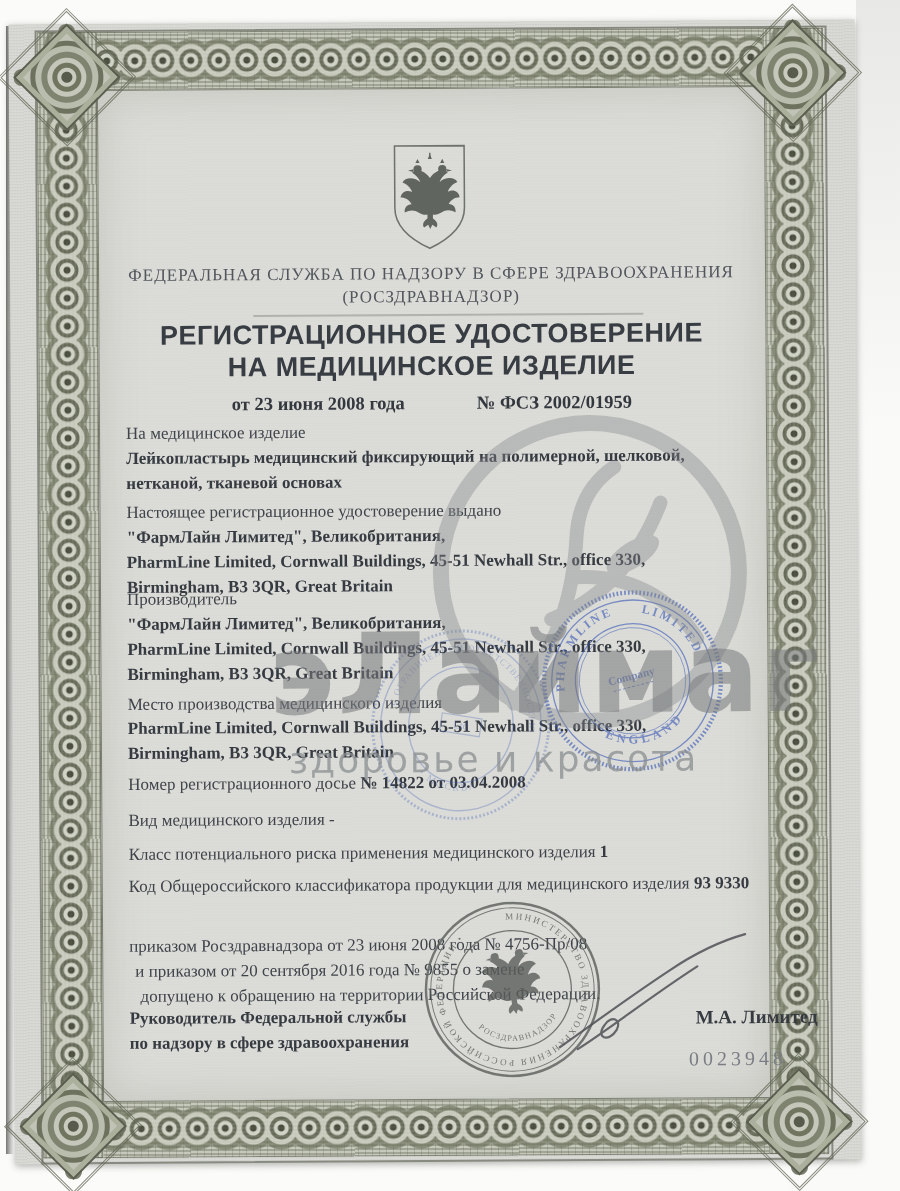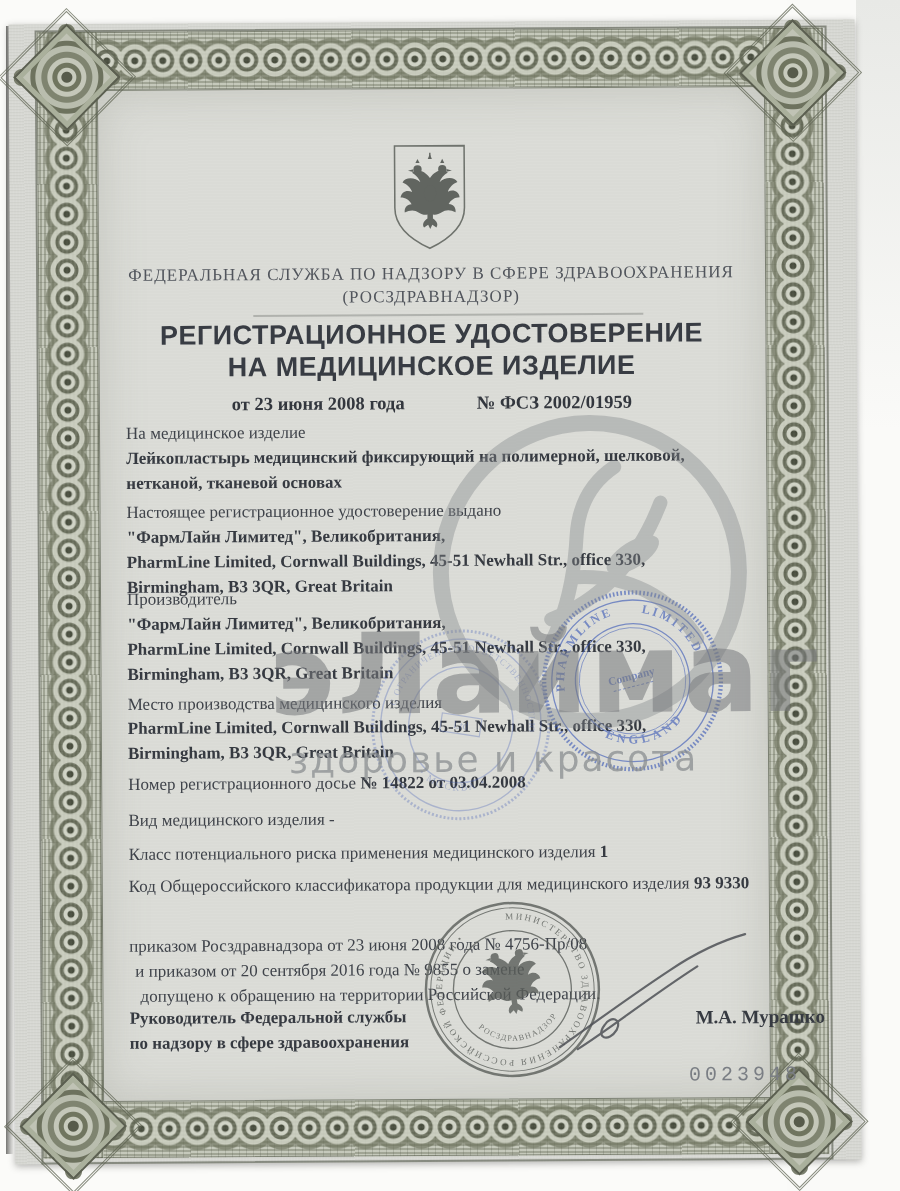--- a/index.html
+++ b/index.html
@@ -68,22 +68,22 @@
   .daterow{display:flex;justify-content:center;gap:72px;font-weight:bold;font-size:18.5px;color:#33373e;}
   .rule{position:absolute;height:2px;background:rgba(80,82,78,.3);z-index:9;}
 
   .stamp{position:absolute;z-index:15;}
   .sig{position:absolute;z-index:16;}
   .wm{position:absolute;z-index:30;pointer-events:none;}
   .wm-brand{font-family:"DejaVu Sans", sans-serif;font-weight:bold;font-size:112px;
     color:rgba(118,121,124,.55);letter-spacing:2px;line-height:1;}
   .wm-tagline{font-family:"DejaVu Sans", sans-serif;font-size:36px;
     color:rgba(138,141,144,.75);letter-spacing:2px;line-height:1;}
-  .serial{font-family:Liberation Mono, monospace;font-size:20px;color:#7a7e84;
-    letter-spacing:4px;margin-top:16px;}
+  .serial{font-family:Liberation Serif, serif;font-size:20px;color:#7a7e84;
+    letter-spacing:4px;}
 </style>
 </head>
 <body>
 
 <div class="page">
   <div class="sheet-behind"></div>
   <div class="scan-edge-left"></div>
   <div class="scan-shadow-bottom"></div>
 
   <div class="scan">
@@ -169,21 +169,21 @@
       <span>Код Общероссийского классификатора продукции для медицинского изделия</span>
       <b>93 9330</b>
     </div>
 
     <div class="t" style="left:115px;top:910px;">приказом Росздравнадзора от 23 июня 2008 года № 4756-Пр/08</div>
     <div class="t" style="left:121px;top:935px;">и приказом от 20 сентября 2016 года № 9855 о замене</div>
     <div class="t" style="left:126px;top:960px;">допущено к обращению на территории Российской Федерации.</div>
 
     <div class="t" style="left:115px;top:982px;"><b>Руководитель Федеральной службы</b></div>
     <div class="t" style="left:115px;top:1007px;"><b>по надзору в сфере здравоохранения</b></div>
-    <div class="t" style="left:681px;top:984px;font-size:19px;"><b>М.А. Мурашко</b></div>
+    <div class="t" style="left:681px;top:984px;font-size:19px;"><b>М.А. Лимитед</b></div>
 
     <div class="t serial" style="left:674px;top:1026px;">0023948</div>
 
     <svg class="stamp" style="left:348px;top:598px;opacity:.33;transform:rotate(9deg);" width="200" height="210" viewBox="0 0 200 210">
       <g stroke="#4a63b8" fill="none">
         <ellipse cx="100" cy="105" rx="88" ry="94" stroke-width="3" stroke-dasharray="2 2"></ellipse>
         <ellipse cx="100" cy="105" rx="80" ry="86" stroke-width="1.4"></ellipse>
         <ellipse cx="100" cy="105" rx="52" ry="58" stroke-width="1.4"></ellipse>
       </g>
       <defs>

